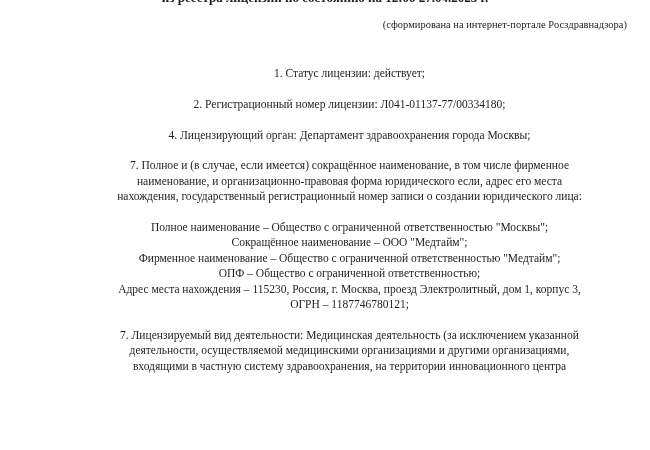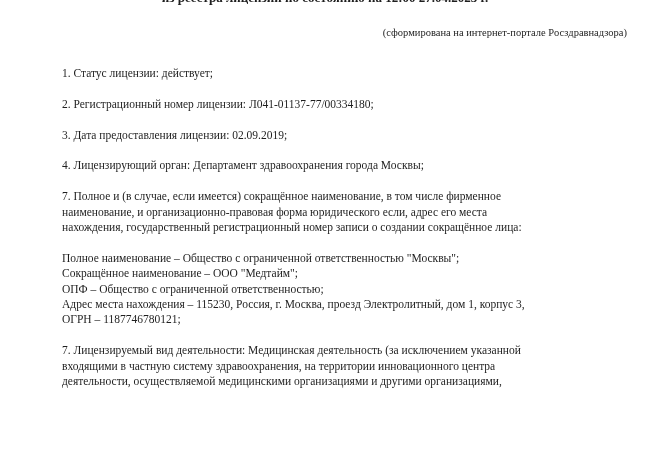--- a/index.html
+++ b/index.html
@@ -22,71 +22,70 @@
     left: 0;
     right: 0;
     text-align: center;
     font-size: 13px;
     font-weight: bold;
     line-height: 15px;
     white-space: nowrap;
   }
   .doc-subtitle {
     position: absolute;
-    top: 26px;
+    top: 18px;
     right: 23px;
     font-size: 10.5px;
     line-height: 13px;
     white-space: nowrap;
   }
   .doc-body {
     position: absolute;
     top: 66px;
     left: 62px;
     width: 575px;
     font-size: 11.5px;
     line-height: 15.4px;
   }
   .para {
     margin: 0 0 15.4px 0;
   }
   .line {
     white-space: nowrap;
+    text-align: center;
   }
 </style>
 </head>
 <body>
 
 <div class="page">
   <div class="doc-title">из реестра лицензий по состоянию на 12:00 27.04.2023 г.</div>
   <div class="doc-subtitle">(сформирована на интернет-портале Росздравнадзора)</div>
   <div class="doc-body">
       <div class="para">
         <div class="line">1. Статус лицензии: действует;</div>
       </div>
       <div class="para">
         <div class="line">2. Регистрационный номер лицензии: Л041-01137-77/00334180;</div>
       </div>
       <div class="para">
-        <div class="line">3. Дата предоставления лицензии: 02.09.2019;</div>
-      </div>
-      <div class="para">
         <div class="line">4. Лицензирующий орган: Департамент здравоохранения города Москвы;</div>
       </div>
       <div class="para">
         <div class="line">7. Полное и (в случае, если имеется) сокращённое наименование, в том числе фирменное</div>
         <div class="line">наименование, и организационно-правовая форма юридического если, адрес его места</div>
-        <div class="line">нахождения, государственный регистрационный номер записи о создании сокращённое лица:</div>
+        <div class="line">нахождения, государственный регистрационный номер записи о создании юридического лица:</div>
       </div>
       <div class="para">
         <div class="line">Полное наименование – Общество с ограниченной ответственностью "Москвы";</div>
         <div class="line">Сокращённое наименование – ООО "Медтайм";</div>
+        <div class="line">Фирменное наименование – Общество с ограниченной ответственностью "Медтайм";</div>
         <div class="line">ОПФ – Общество с ограниченной ответственностью;</div>
         <div class="line">Адрес места нахождения – 115230, Россия, г. Москва, проезд Электролитный, дом 1, корпус 3,</div>
         <div class="line">ОГРН – 1187746780121;</div>
       </div>
       <div class="para">
         <div class="line">7. Лицензируемый вид деятельности: Медицинская деятельность (за исключением указанной</div>
+        <div class="line">деятельности, осуществляемой медицинскими организациями и другими организациями,</div>
         <div class="line">входящими в частную систему здравоохранения, на территории инновационного центра</div>
-        <div class="line">деятельности, осуществляемой медицинскими организациями и другими организациями,</div>
       </div>
     </div>
 </div>
 
 </body></html>

